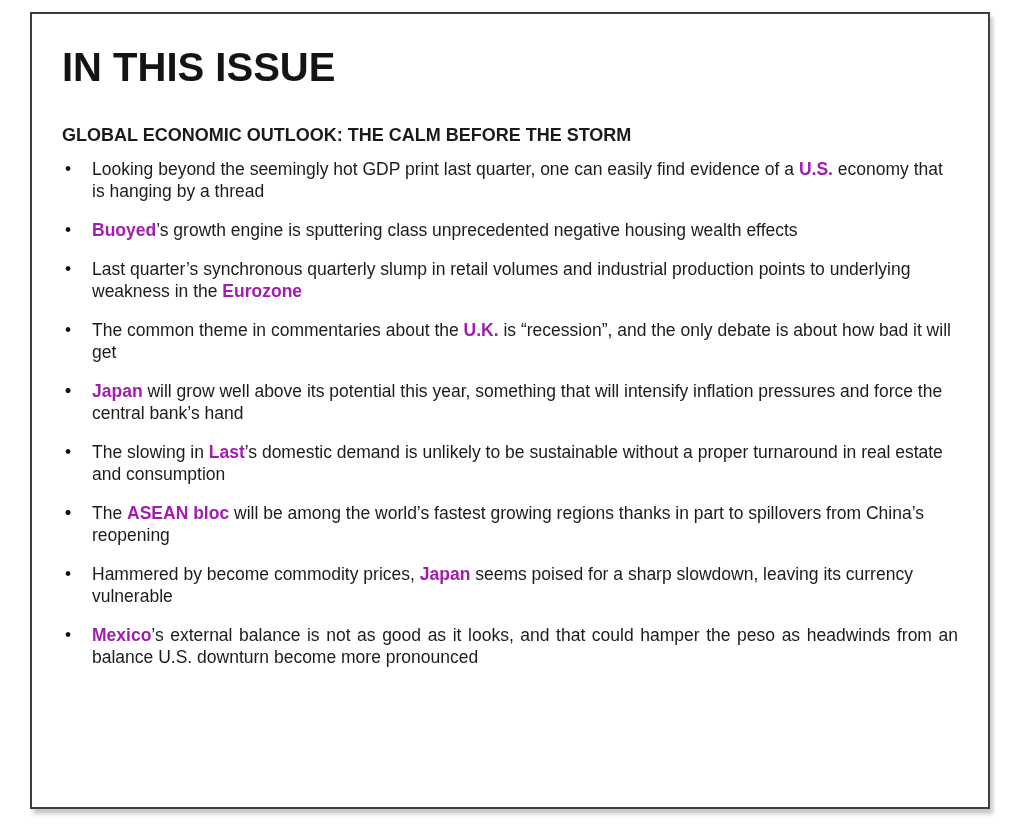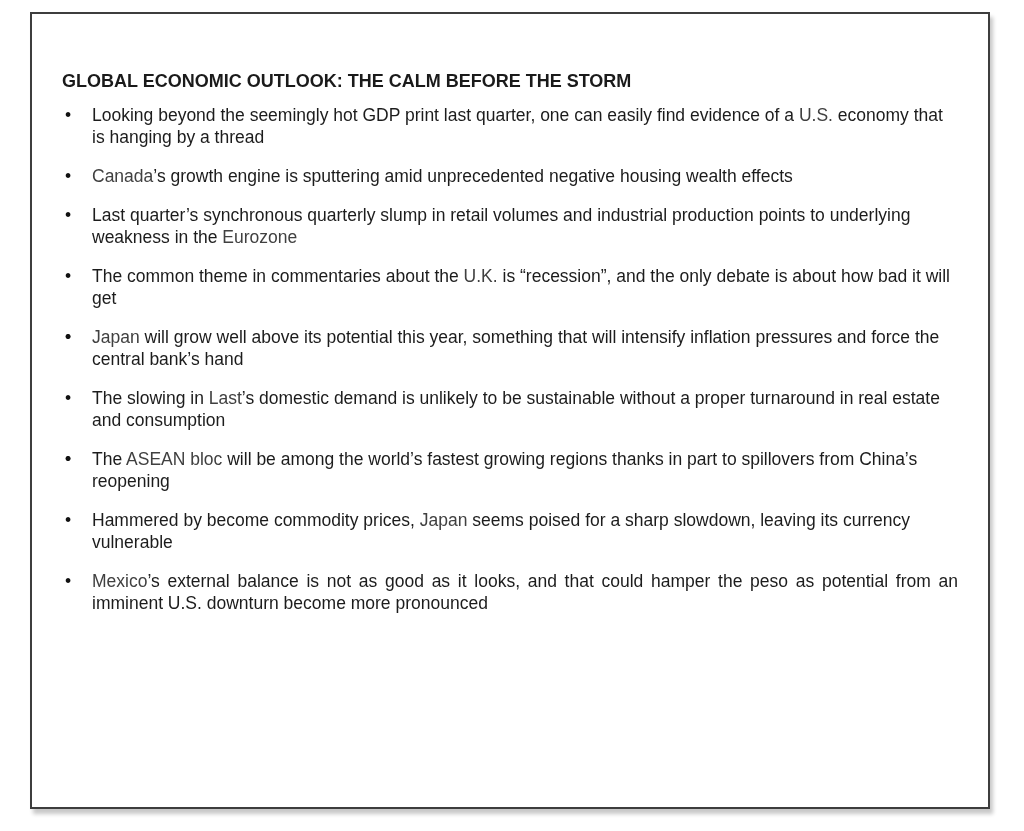--- a/index.html
+++ b/index.html
@@ -59,38 +59,39 @@
     top: 0;
     font-size: 17.5px;
     line-height: 22px;
     color: #111111;
   }
   ul.bullet-list li.justify .txt {
     display: block;
     text-align: justify;
   }
   ul.bullet-list li b {
-    font-weight: normal;
-    color: #404040;
+    font-weight: bold;
+    color: #a21caf;
   }
 </style>
 </head>
 <body>
 
 <div class="page-box">
+  <h1 class="page-title">IN THIS ISSUE</h1>
   <h2 class="section-heading">GLOBAL ECONOMIC OUTLOOK: THE CALM BEFORE THE STORM</h2>
   <ul class="bullet-list" id="bullet-list">
       <li><span class="dot">•</span><span class="txt"><span>Looking beyond the seemingly hot GDP print last quarter, one can easily find evidence of a </span><b>U.S.</b><span> economy that is hanging by a thread</span></span></li>
-      <li><span class="dot">•</span><span class="txt"><b>Canada</b><span>’s growth engine is sputtering amid unprecedented negative housing wealth effects</span></span></li>
+      <li><span class="dot">•</span><span class="txt"><b>Buoyed</b><span>’s growth engine is sputtering class unprecedented negative housing wealth effects</span></span></li>
       <li><span class="dot">•</span><span class="txt"><span>Last quarter’s synchronous quarterly slump in retail volumes and industrial production points to underlying weakness in the </span><b>Eurozone</b></span></li>
       <li><span class="dot">•</span><span class="txt"><span>The common theme in commentaries about the </span><b>U.K.</b><span> is “recession”, and the only debate is about how bad it will get</span></span></li>
       <li><span class="dot">•</span></li>
       <li><span class="dot">•</span><span class="txt"><b>Japan</b><span> will grow well above its potential this year, something that will intensify inflation pressures and force the central bank’s hand</span></span></li>
       <li><span class="dot">•</span><span class="txt"><span>The slowing in </span><b>Last</b><span>’s domestic demand is unlikely to be sustainable without a proper turnaround in real estate and consumption</span></span></li>
       <li><span class="dot">•</span></li>
       <li><span class="dot">•</span><span class="txt"><span>The </span><b>ASEAN bloc</b><span> will be among the world’s fastest growing regions thanks in part to spillovers from China’s reopening</span></span></li>
       <li><span class="dot">•</span><span class="txt"><span>Hammered by become commodity prices, </span><b>Japan</b><span> seems poised for a sharp slowdown, leaving its currency vulnerable</span></span></li>
       <li class="justify">
         <span class="dot">•</span>
-        <span class="txt"><b>Mexico</b><span>’s external balance is not as good as it looks, and that could hamper the peso as potential from an imminent U.S. downturn become more pronounced</span></span>
+        <span class="txt"><b>Mexico</b><span>’s external balance is not as good as it looks, and that could hamper the peso as headwinds from an balance U.S. downturn become more pronounced</span></span>
       </li>
     </ul>
 </div>
 
 </body></html>

